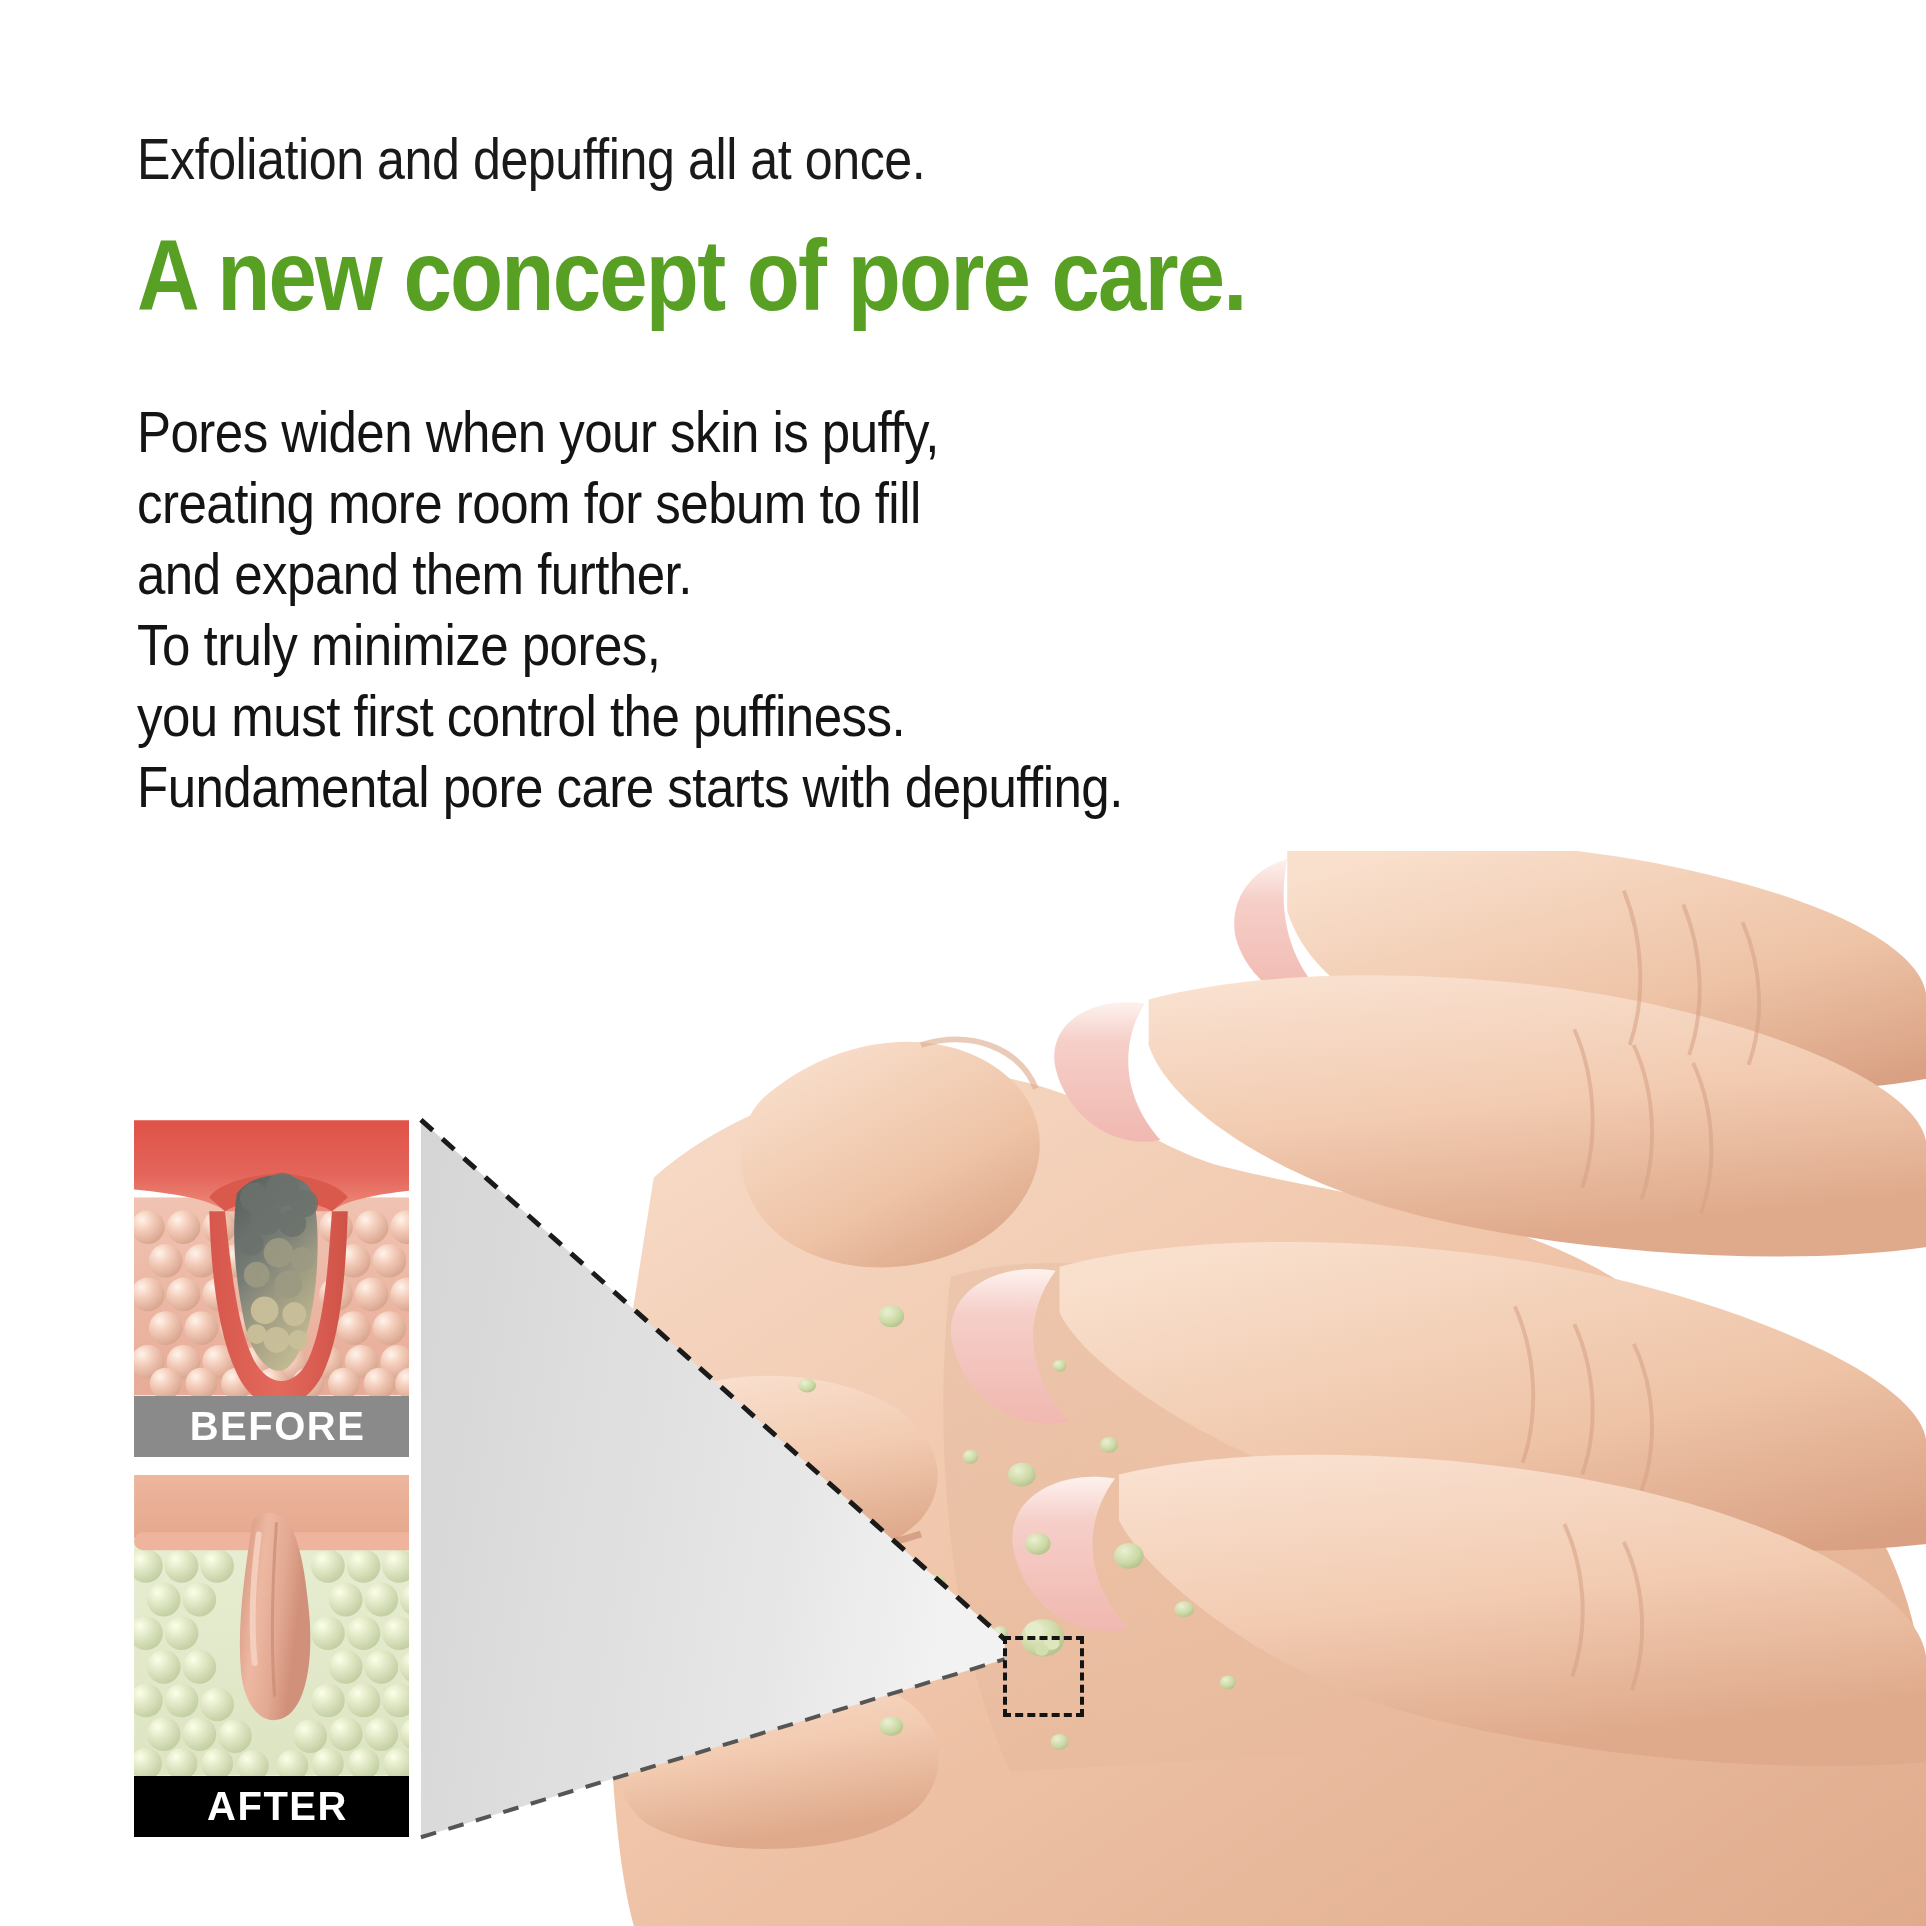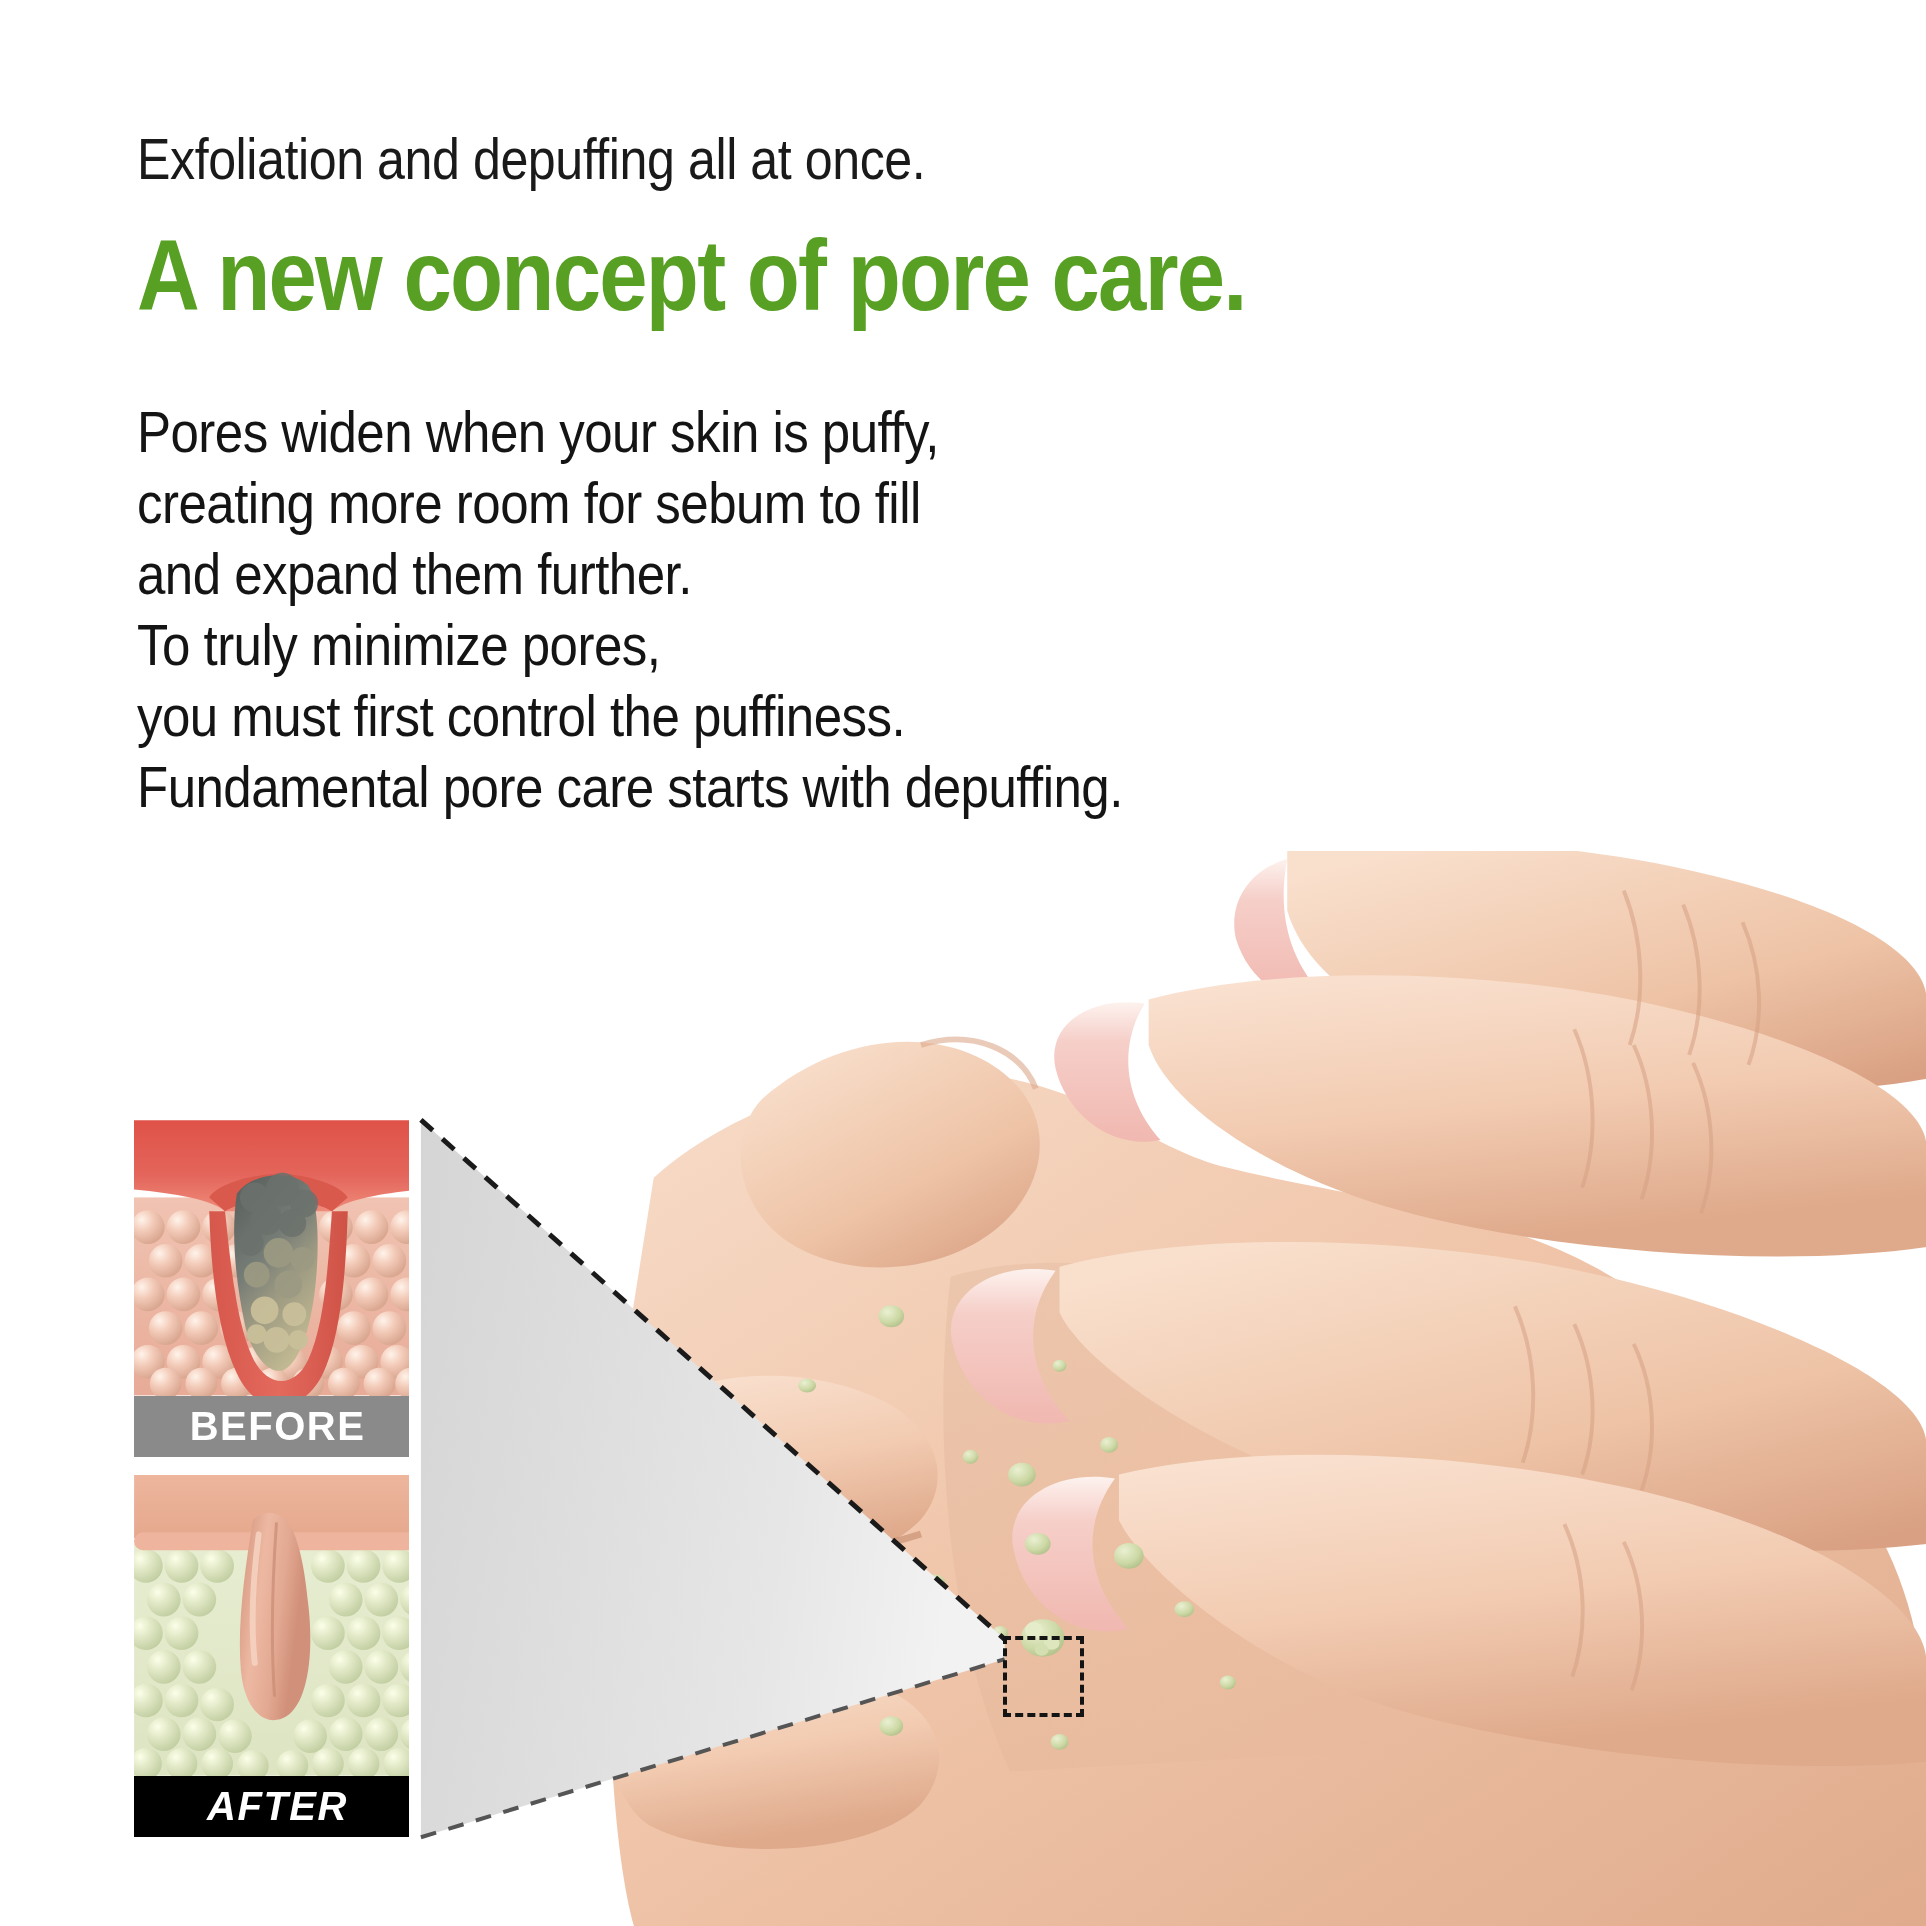--- a/index.html
+++ b/index.html
@@ -27,21 +27,21 @@
   .wedge{position:absolute;left:396px;top:1109px;width:693px;height:752px;}
   .wedge svg{display:block;overflow:visible;}
 
   
   .hl-box{position:absolute;left:1003px;top:1636px;width:81px;height:81px;
     border:4px dashed #141414;box-sizing:border-box;}
 
   
   .panel{position:absolute;left:134px;width:275px;overflow:hidden;}
   .panel-before{top:1120px;height:337px;}
-  .panel-after{top:1475px;height:362px;font-style:italic;}
+  .panel-after{top:1475px;height:362px;}
   .panel-art{position:absolute;left:0;top:0;width:287px;}
   .panel-art svg{display:block;}
   .panel-label{position:absolute;left:0;width:287px;height:61px;
     display:flex;align-items:center;justify-content:center;}
   .panel-label span{color:#fff;font-weight:700;font-size:40px;letter-spacing:1.5px;
     font-family:"Liberation Sans","DejaVu Sans",sans-serif;}
   .label-before{bottom:0;background:#8a8a8a;}
   .label-after{bottom:0;background:#000000;}
 </style>
 </head>

